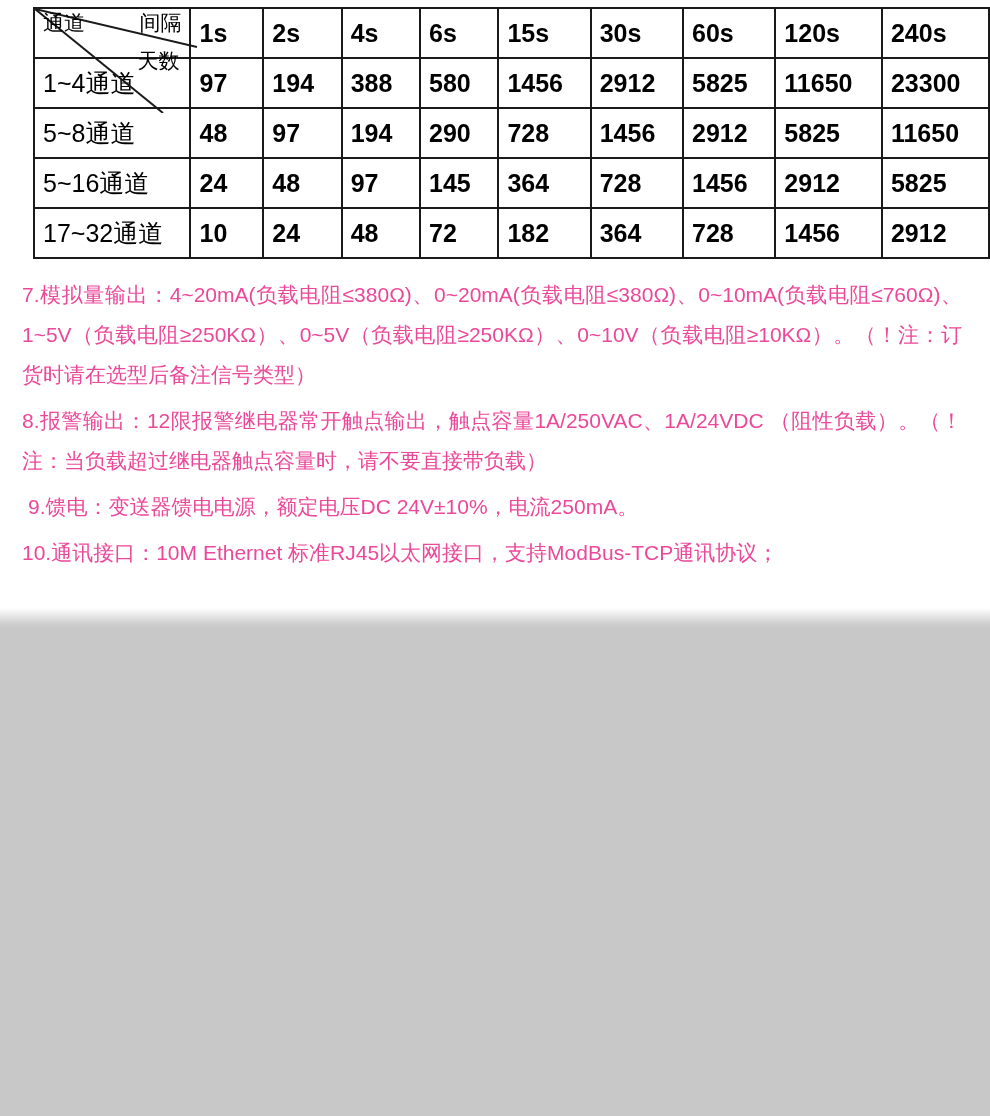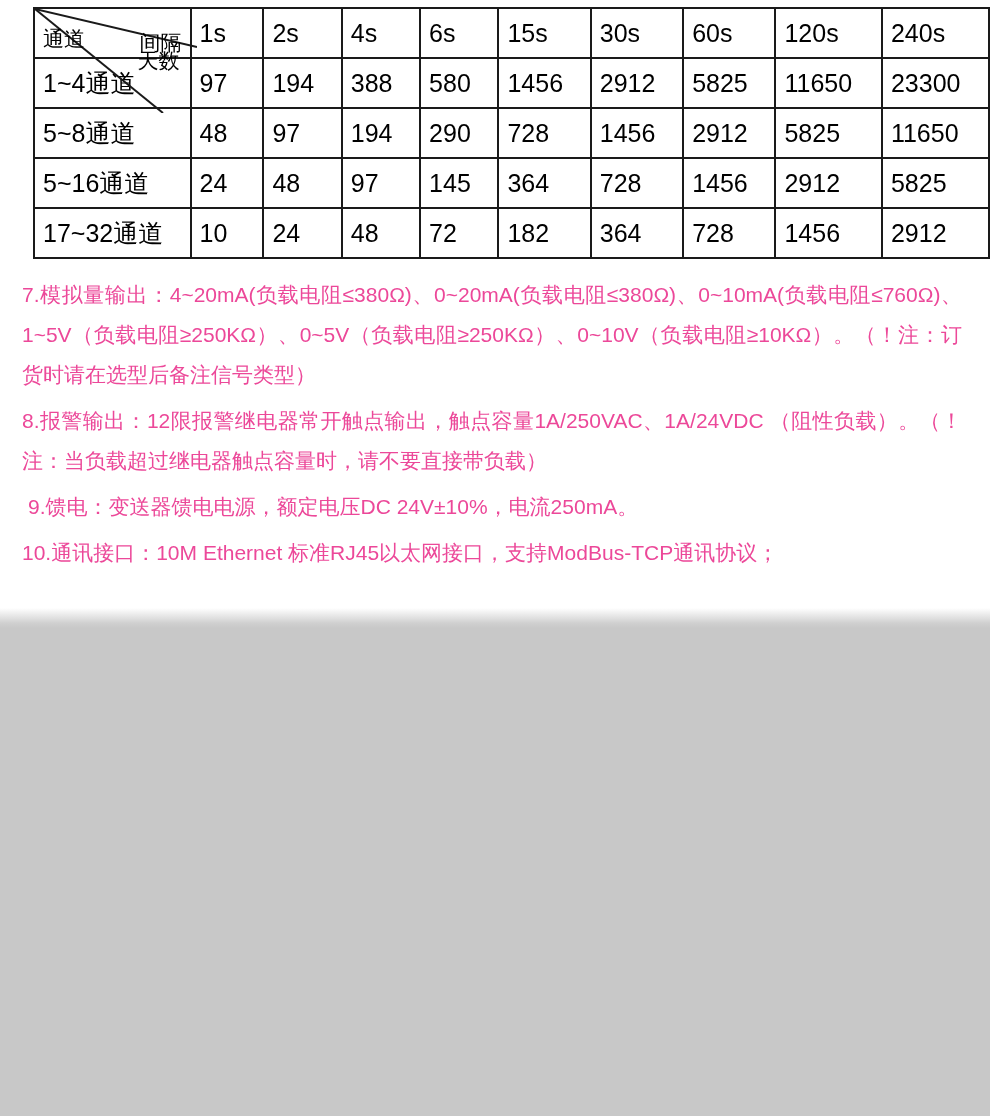--- a/index.html
+++ b/index.html
@@ -37,41 +37,42 @@
     color: #000;
     padding: 0 8px;
     text-align: left;
     vertical-align: middle;
     height: 48px;
     background: #ffffff;
     white-space: nowrap;
   }
   #spec-table td.num, #spec-table th.num {
     text-align: left;
+    font-weight: bold;
   }
   .corner-cell {
     position: relative;
     width: 162px;
     height: 104px;
     padding: 0 !important;
   }
   .corner-cell svg {
     position: absolute;
     top: 0;
     left: 0;
   }
   .corner-label {
     position: absolute;
     font-size: 21px;
     color: #000;
     white-space: nowrap;
   }
-  .corner-interval { top: 20px; right: 8px; text-align: right; }
+  .corner-interval { top: 0; right: 8px; text-align: right; }
   .corner-days { top: 38px; right: 10px; }
-  .corner-channel { bottom: 4px; left: 8px; }
+  .corner-channel { bottom: 20px; left: 8px; }
 
   .col-chan { width: 162px; }
   .col-1s  { width: 66px; }
   .col-2s  { width: 68px; }
   .col-4s  { width: 68px; }
   .col-6s  { width: 68px; }
   .col-15s { width: 82px; border-radius: 21px; }
   .col-30s { width: 82px; }
   .col-60s { width: 82px; }
   .col-120s{ width: 97px; }

